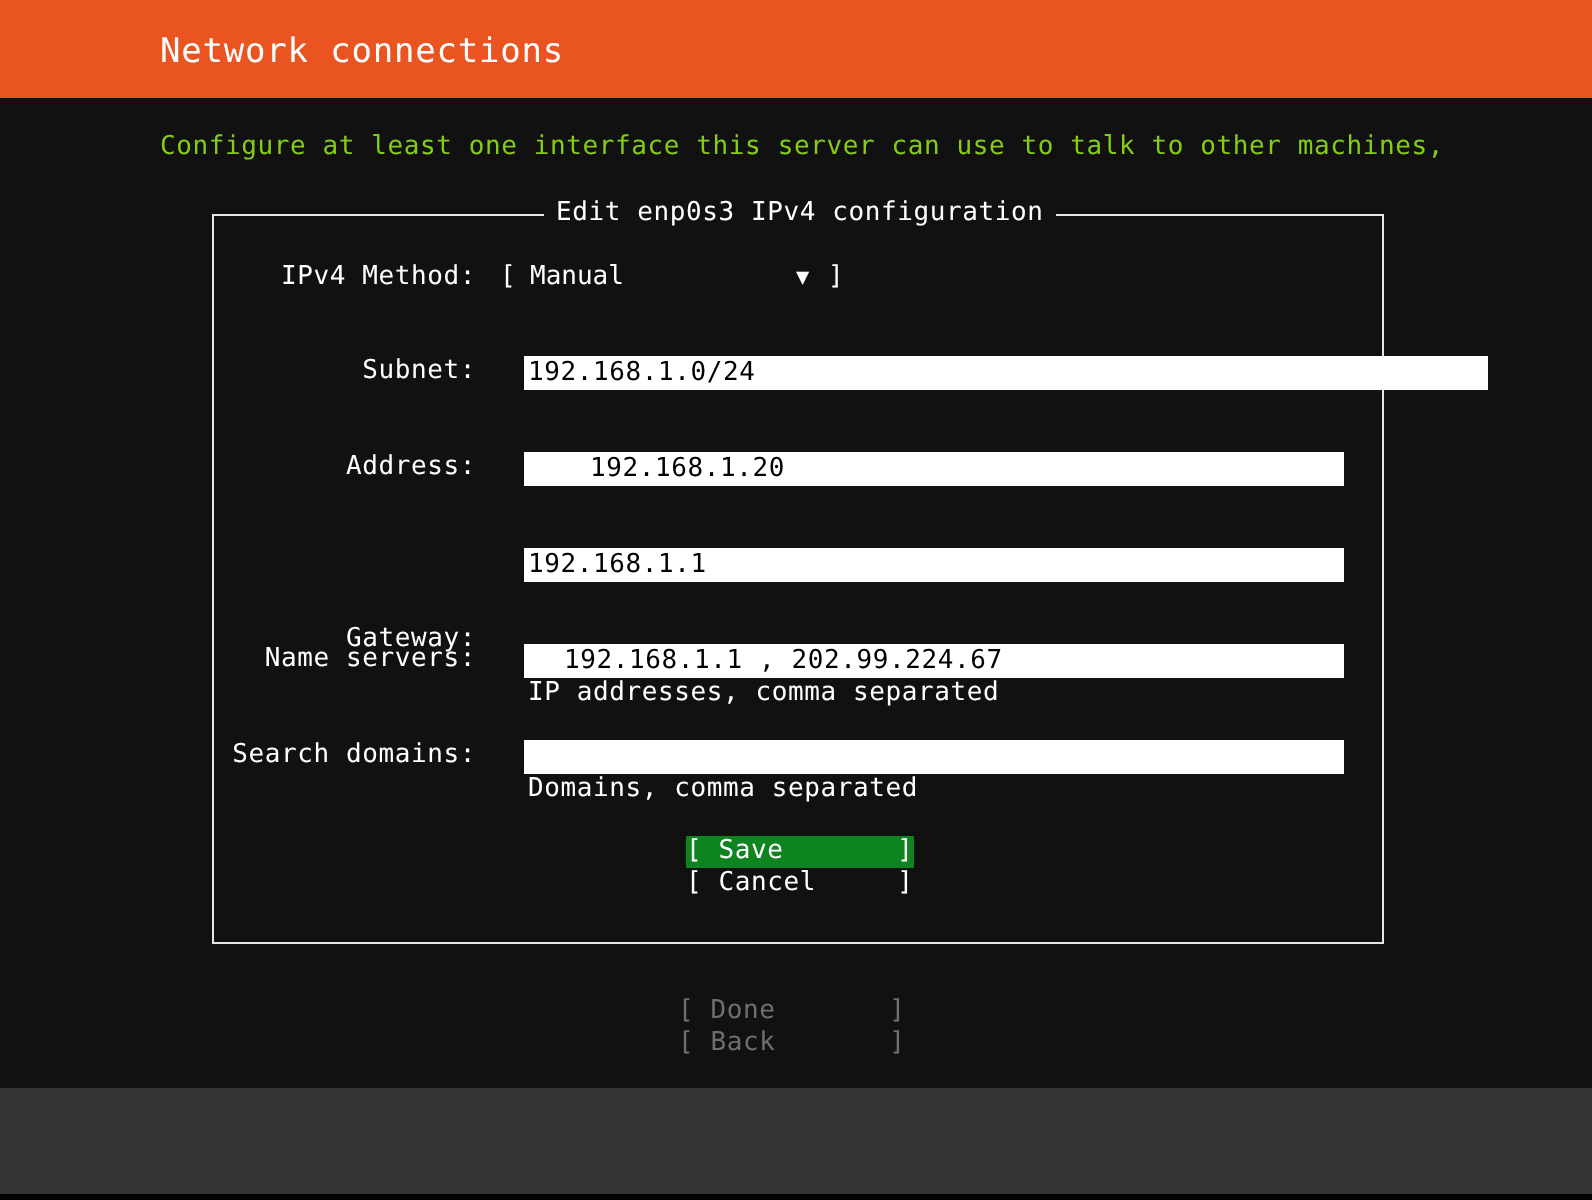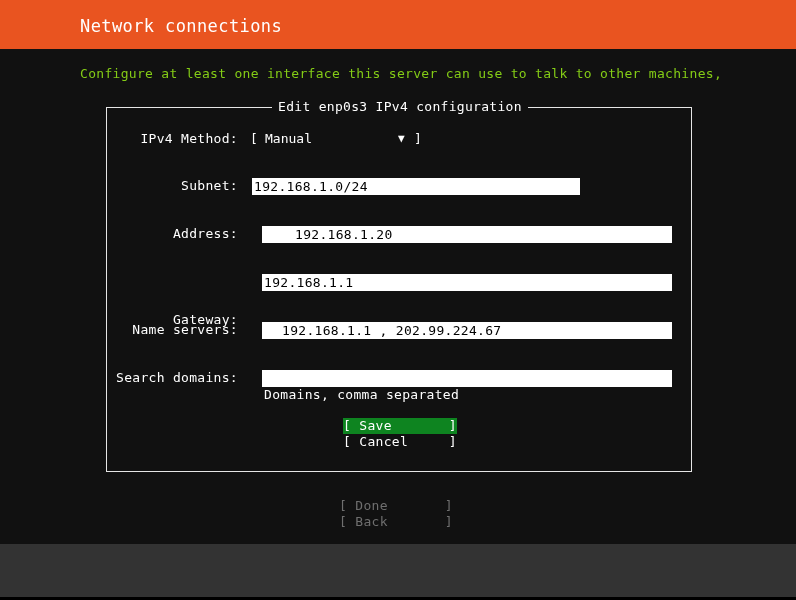--- a/index.html
+++ b/index.html
@@ -98,21 +98,21 @@
   }
 
   
   #method-label { left: 128px; top: 131px; width: 110px; }
   #method-bracket-open { position: absolute; left: 250px; top: 131px; }
   #method-value { position: absolute; left: 265px; top: 131px; }
   #method-caret { position: absolute; left: 398px; top: 131px; font-size: 11px; }
   #method-bracket-close { position: absolute; left: 414px; top: 131px; }
 
   #subnet-label   { left: 120px; top: 178px; width: 118px; }
-  #subnet-field   { left: 252px; top: 178px; width: 328px; }
+  #subnet-field   { left: 262px; top: 178px; width: 482px; }
 
   #address-label  { left: 120px; top: 226px; width: 118px; }
   #address-field  { left: 262px; top: 226px; width: 410px; padding-left: 33px; }
 
   #gateway-label  { left: 120px; top: 274px; width: 118px; margin-top: 38px; }
   #gateway-field  { left: 262px; top: 274px; width: 410px; }
 
   #ns-label       { left: 110px; top: 322px; width: 128px; }
   #ns-field       { left: 262px; top: 322px; width: 410px; padding-left: 20px; }
   #ns-hint        { left: 264px; top: 339px; }
@@ -196,20 +196,21 @@
   <div class="field" id="subnet-field">192.168.1.0/24</div>
 
   <div class="row-label" id="address-label">Address:</div>
   <div class="field" id="address-field">192.168.1.20</div>
 
   <div class="row-label" id="gateway-label">Gateway:</div>
   <div class="field" id="gateway-field">192.168.1.1</div>
 
   <div class="row-label" id="ns-label">Name servers:</div>
   <div class="field" id="ns-field">192.168.1.1 , 202.99.224.67</div>
+  <div class="hint" id="ns-hint">IP addresses, comma separated</div>
 
   <div class="row-label" id="sd-label">Search domains:</div>
   <div class="field" id="sd-field" placeholder=""></div>
   <div class="hint" id="sd-hint">Domains, comma separated</div>
 
   <div class="dlg-btn" id="save-btn">[ Save       ]</div>
   <div class="dlg-btn" id="cancel-btn">[ Cancel     ]</div>
 
   <div class="outer-btn" id="done-btn">[ Done       ]</div>
   <div class="outer-btn" id="back-btn">[ Back       ]</div>

